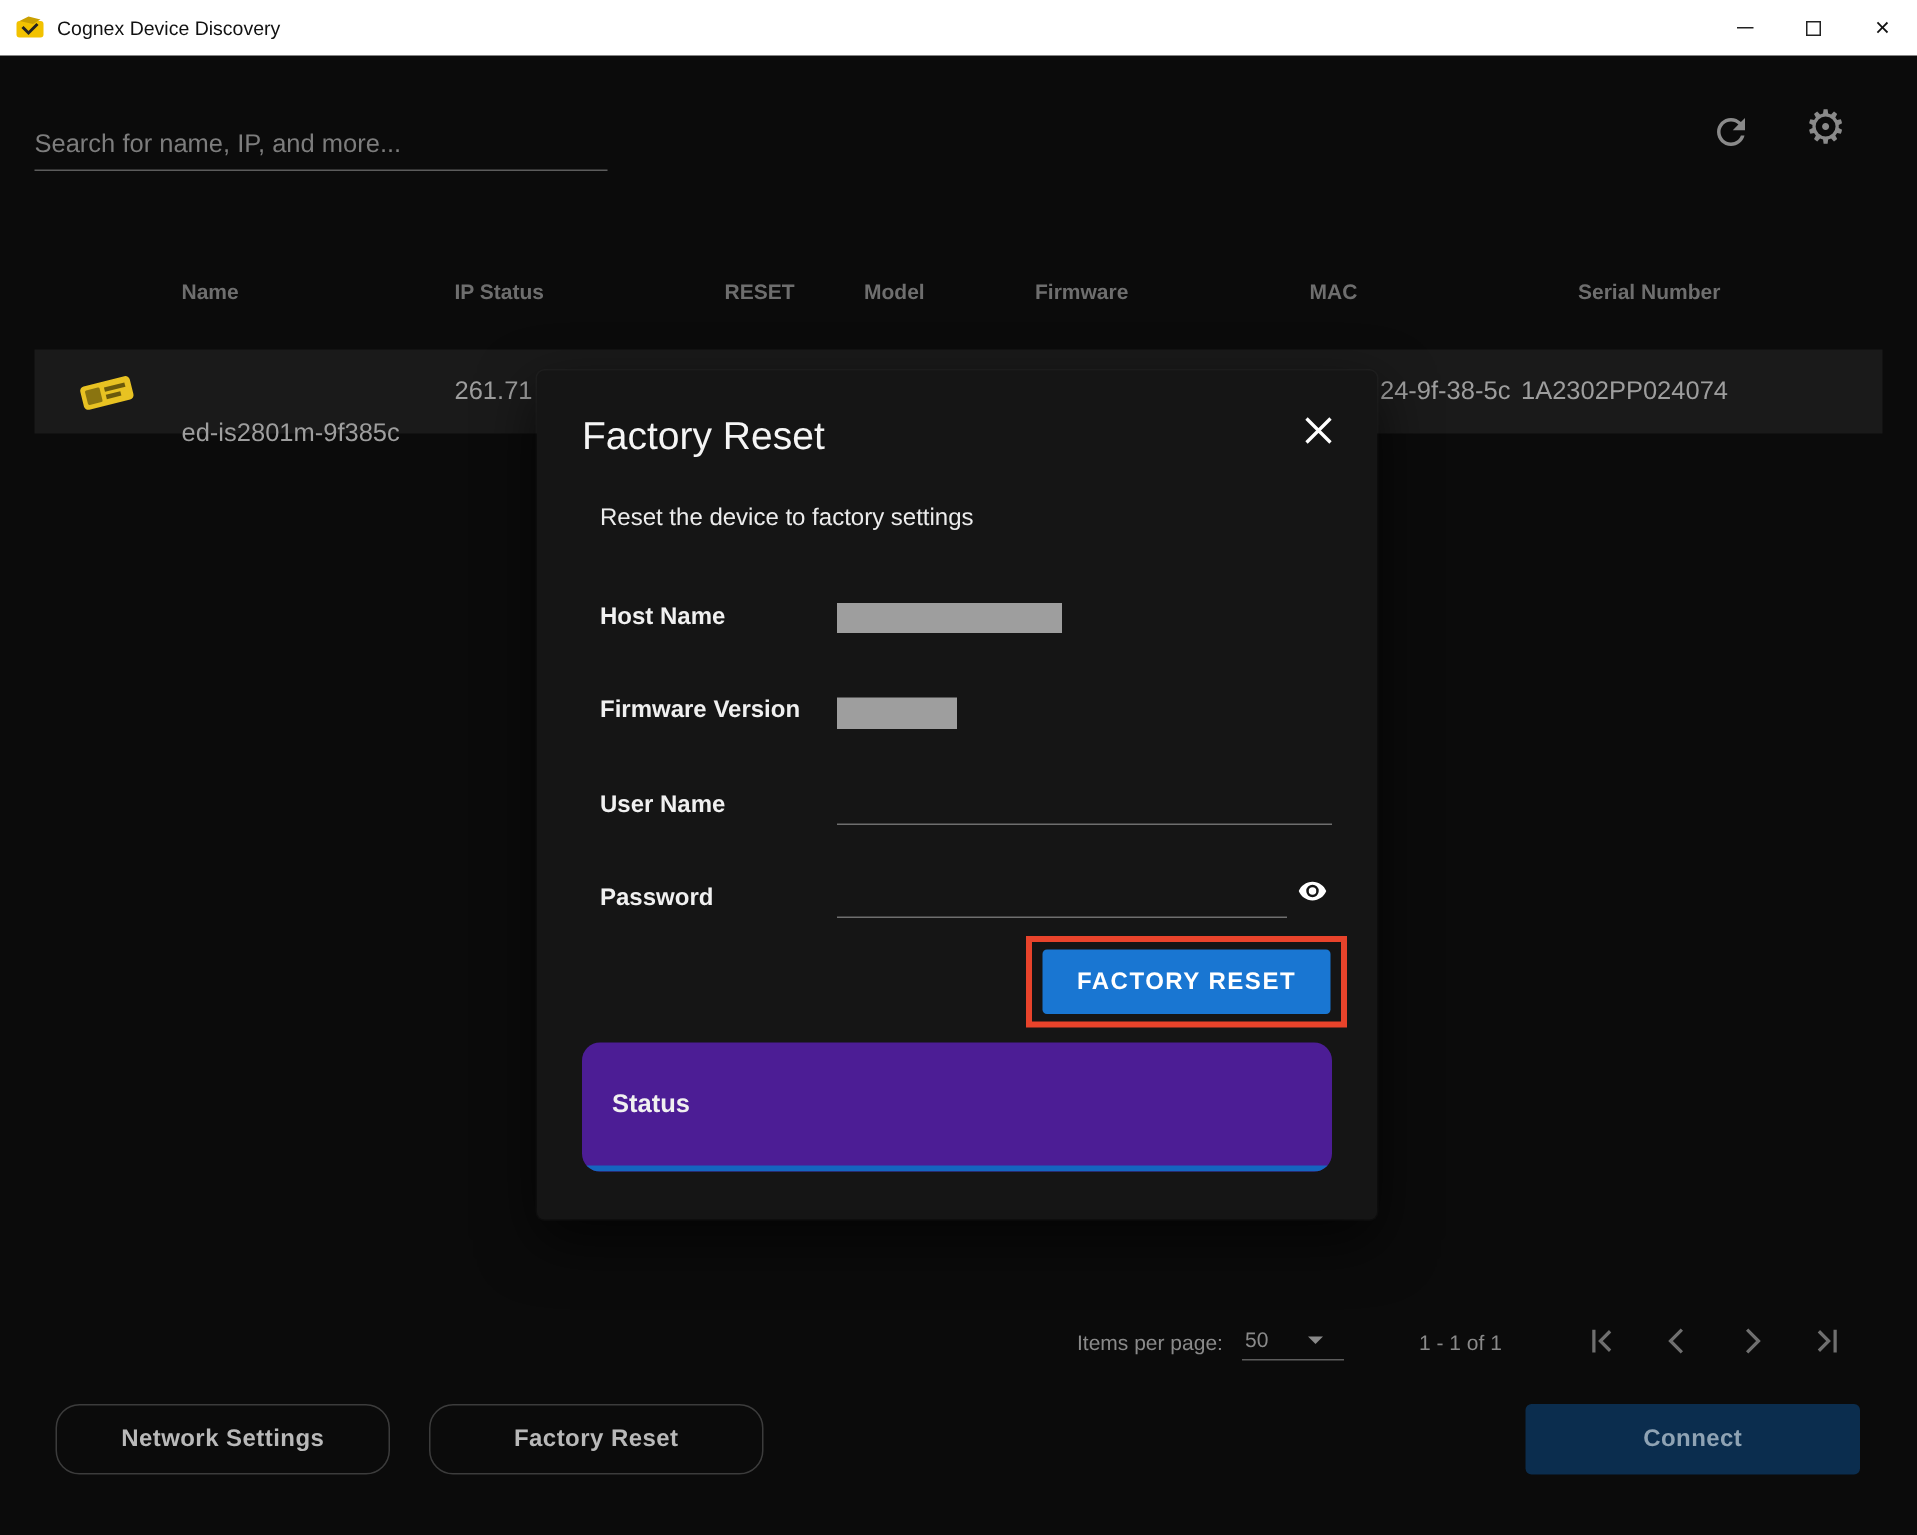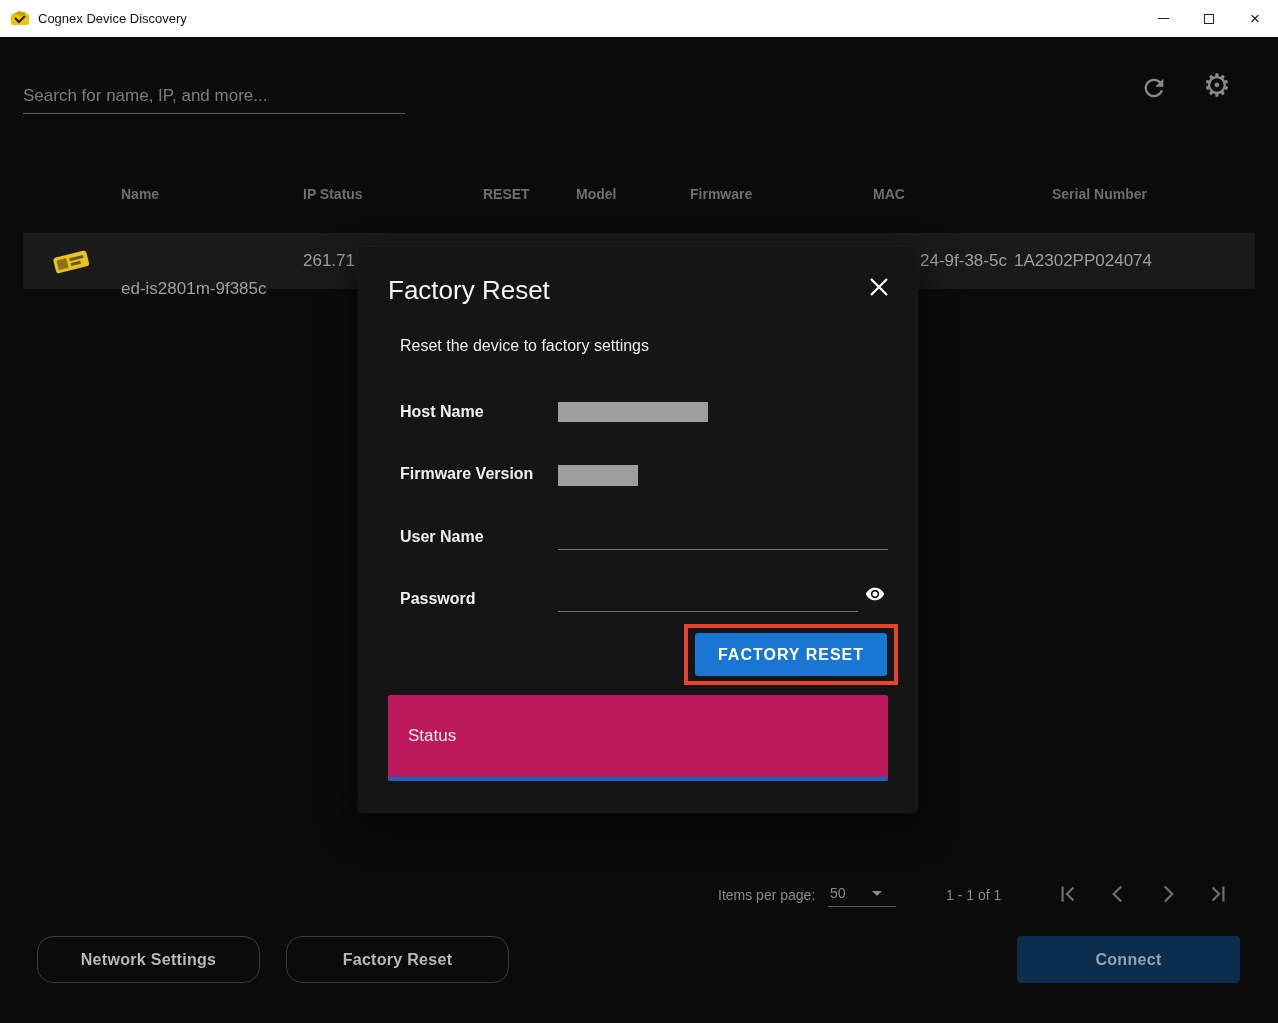--- a/index.html
+++ b/index.html
@@ -96,21 +96,21 @@
     border:4px solid #e8432b; pointer-events:none;
   }
   .factory-reset-btn {
     position:absolute; left:337px; top:386px; width:192px; height:43px;
     background:#1976d2; border:none; border-radius:3px;
     color:#ffffff; font-size:16px; font-weight:700; letter-spacing:1px;
     cursor:pointer; font-family:inherit;
   }
   .status-box {
     position:absolute; left:30px; top:448px; width:500px; height:86px;
-    background:#be185d; border-radius:2px; overflow:hidden;
+    background:#4c1d95; border-radius:12px; overflow:hidden;font-weight:bold;
   }
   .status-label { position:absolute; left:20px; top:31px; font-size:17px; color:#f0f0f0; }
   .status-bar { position:absolute; left:0; bottom:0; width:100%; height:4px; background:#1565c0; }
 </style>
 </head>
 <body>
 
 <div class="app">
 
   <div class="titlebar">

